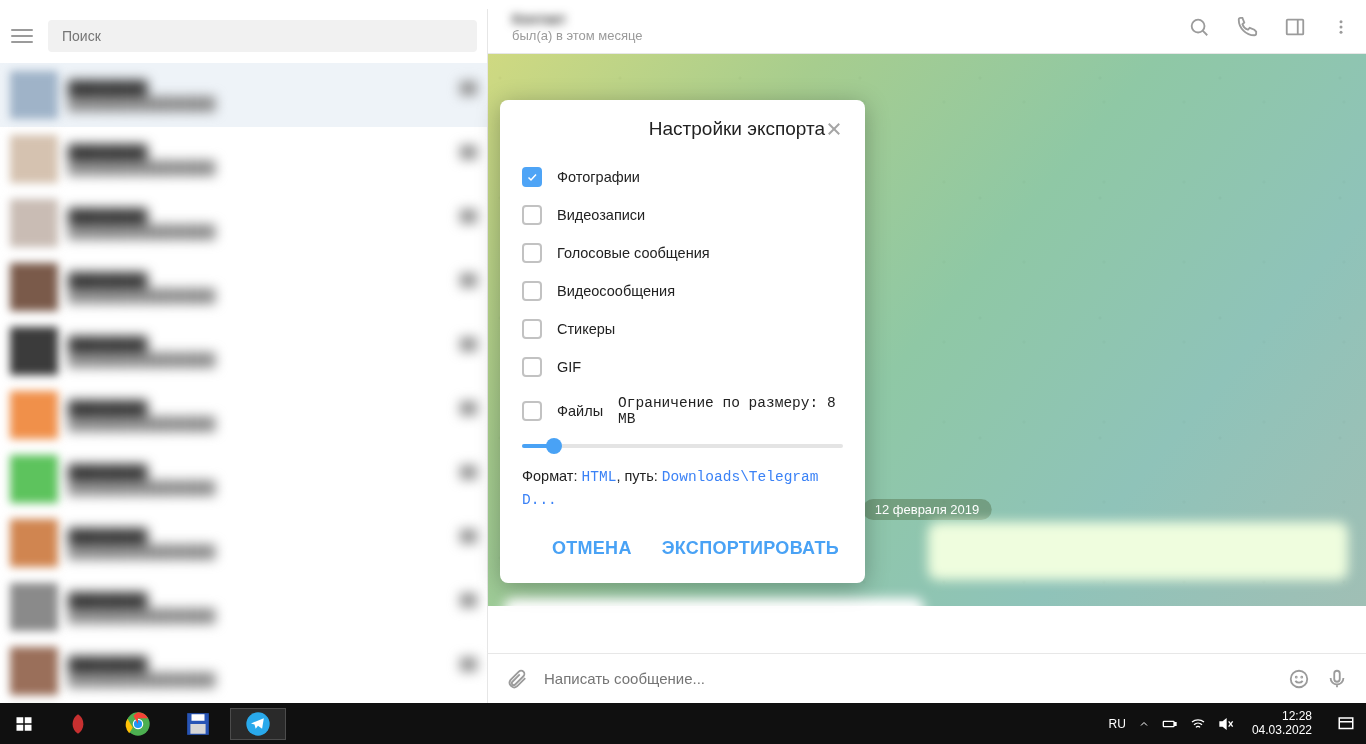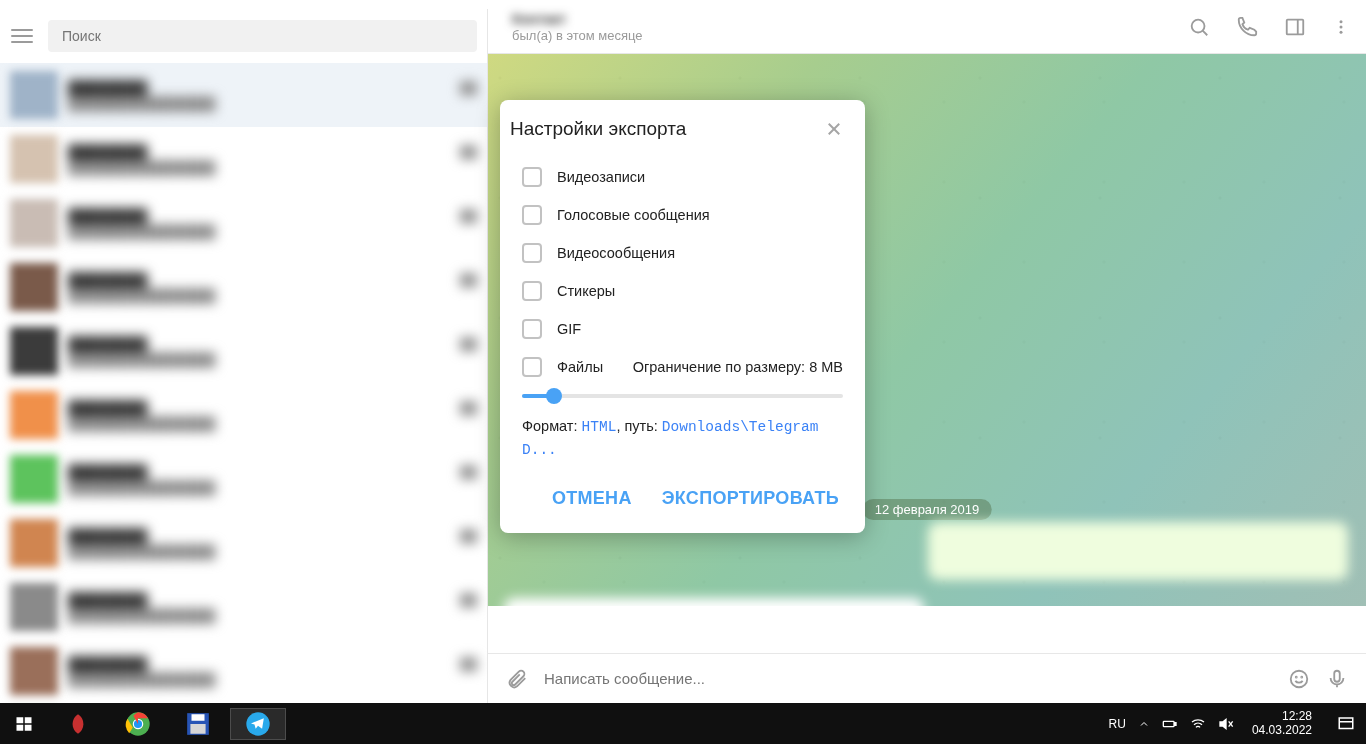--- a/index.html
+++ b/index.html
@@ -35,30 +35,30 @@
 .bubble { position:absolute; background:#effdde; border-radius: 10px; padding:10px 14px; filter: blur(6px); }
 .bubble1 { right:18px; top: 468px; width: 420px; height: 58px; }
 .bubble2 { left:16px; top: 544px; width: 420px; height: 48px; background:#fff; }
 
 .composer { height:50px; display:flex; align-items:center; padding: 0 18px; gap: 16px; background:#fff; border-top:1px solid #e7e7e7;margin-top:47px; }
 .clip { width:22px; height:22px; color:#9b9b9b; cursor:pointer; }
 .compose-input { flex:1; border:none; outline:none; font-size:15px; color:#9a9a9a; }
 .emoji, .mic { width:22px; height:22px; color:#9b9b9b; cursor:pointer; }
 
 .modal { position:absolute; left: 500px; top: 100px; width: 365px; background:#fff; border-radius: 8px; box-shadow: 0 4px 24px rgba(0,0,0,0.28); z-index:50; }
-.modal-header { display:flex; align-items:center; justify-content:space-between; padding: 18px 22px 10px 10px; }
+.modal-header { display:flex; align-items:center; justify-content:flex-end; padding: 18px 22px 10px 10px; }
 .modal-title { font-size: 19px; font-weight:500; color:#222; }
 .modal-close { width:18px; height:18px; color:#a5a5a5; cursor:pointer; }
 .modal-body { padding: 8px 0 0 0; }
 .opt { display:flex; align-items:center; padding: 9px 22px; gap: 15px; cursor:pointer; }
 .chk { width:20px; height:20px; border: 2px solid #c2c2c2; border-radius: 4px; display:flex; align-items:center; justify-content:center; flex-shrink:0; }
 .chk.checked { background:#4ea4f6; border-color:#4ea4f6; }
 .chk svg { width:12px; height:12px; color:#fff; }
 .opt-label { font-size:14.5px; color:#222; }
-.opt-right { margin-left:auto; font-size:14.5px; color:#222; }
+.opt-right { margin-left:auto; font-size:14.5px; color:#222;font-family:Liberation Mono, monospace; }
 .slider-wrap { padding: 8px 22px 12px 22px; }
 .slider { position:relative; height: 4px; background:#e4e4e4; border-radius:2px; }
 .slider-fill { position:absolute; left:0; top:0; height:100%; width: 10%; background:#49a2f5; border-radius:2px; }
 .slider-thumb { position:absolute; left:10%; top:50%; transform:translate(-50%,-50%); width:16px; height:16px; border-radius:50%; background:#49a2f5; }
 .info-line { padding: 6px 22px; font-size:14.5px; color:#222; line-height: 1.5; }
 .info-line a { color:#3b82f6; text-decoration:none; cursor:pointer;font-family:Liberation Mono, monospace; }
 .modal-footer { display:flex; justify-content:flex-end; gap: 6px; padding: 12px 14px 16px 14px; }
 .modal-btn { border:none; background:transparent; color:#49a2f5; font-size:18px; font-weight:600; padding: 8px 12px; cursor:pointer; letter-spacing:0.3px; }
 
 .taskbar { width:1366px; height:41px; background:#101010; display:flex; align-items:center; color:#fff; font-size:12px; position:relative; }
@@ -241,20 +241,28 @@
   <div class="modal">
     <div class="modal-header">
       <div class="modal-title">Настройки экспорта</div>
       <svg class="modal-close" viewBox="0 0 24 24" fill="none" stroke="currentColor" stroke-width="2.5">
           <line x1="5" y1="5" x2="19" y2="19"></line>
           <line x1="19" y1="5" x2="5" y2="19"></line>
         </svg>
     </div>
     <div class="modal-body" id="modal-body">
         <div class="opt">
+          <div class="chk checked">
+            <svg viewBox="0 0 24 24" fill="none" stroke="currentColor" stroke-width="3">
+              <polyline points="5 13 10 18 20 7"></polyline>
+            </svg>
+          </div>
+          <span class="opt-label">Фотографии</span>
+        </div>
+        <div class="opt">
           <div class="chk"></div>
           <span class="opt-label">Видеозаписи</span>
         </div>
         <div class="opt">
           <div class="chk"></div>
           <span class="opt-label">Голосовые сообщения</span>
         </div>
         <div class="opt">
           <div class="chk"></div>
           <span class="opt-label">Видеосообщения</span>

